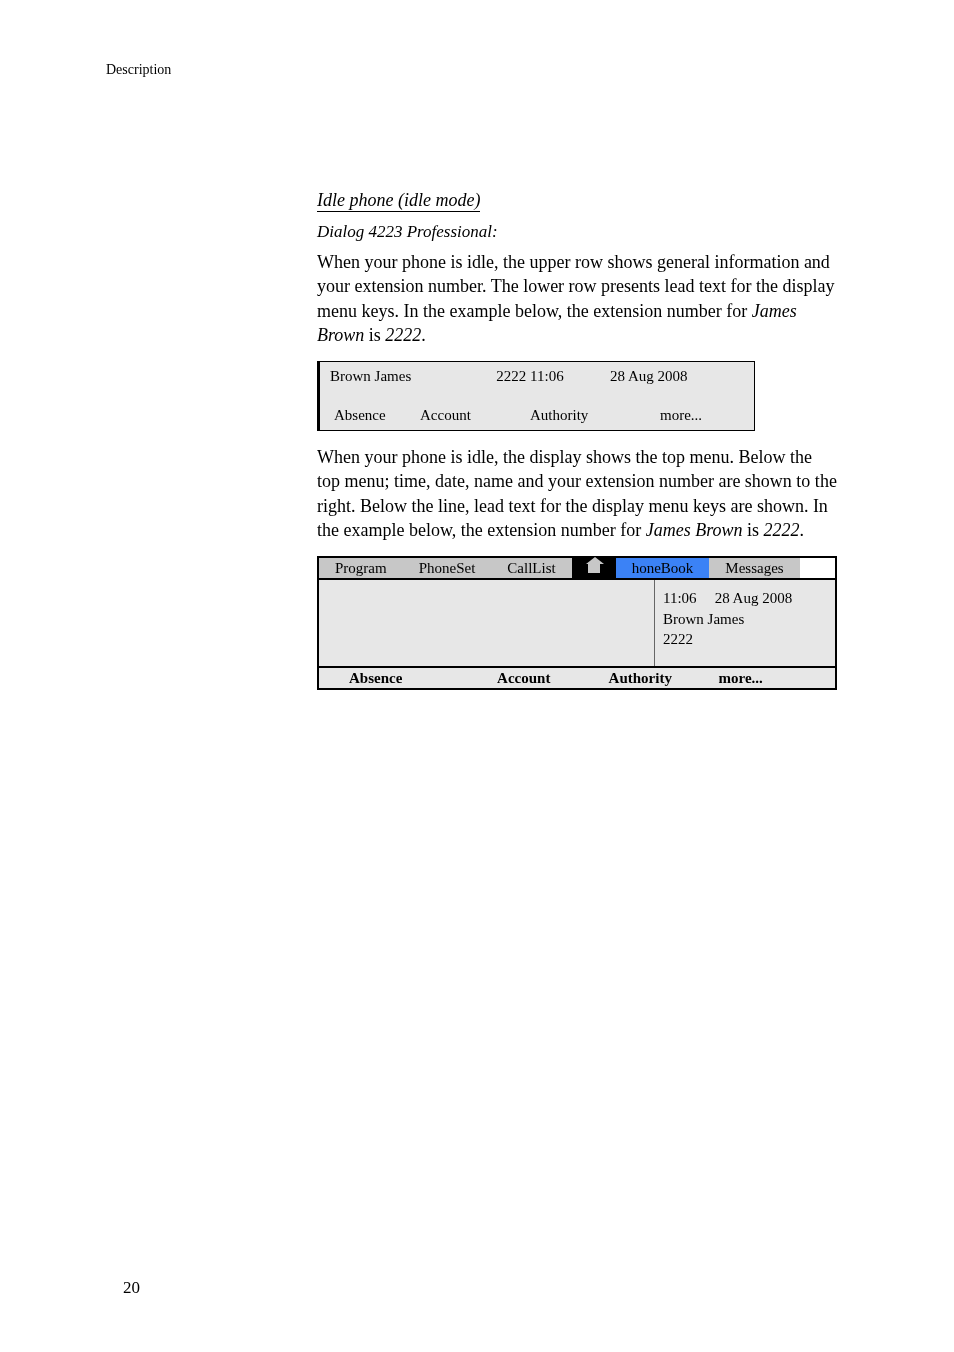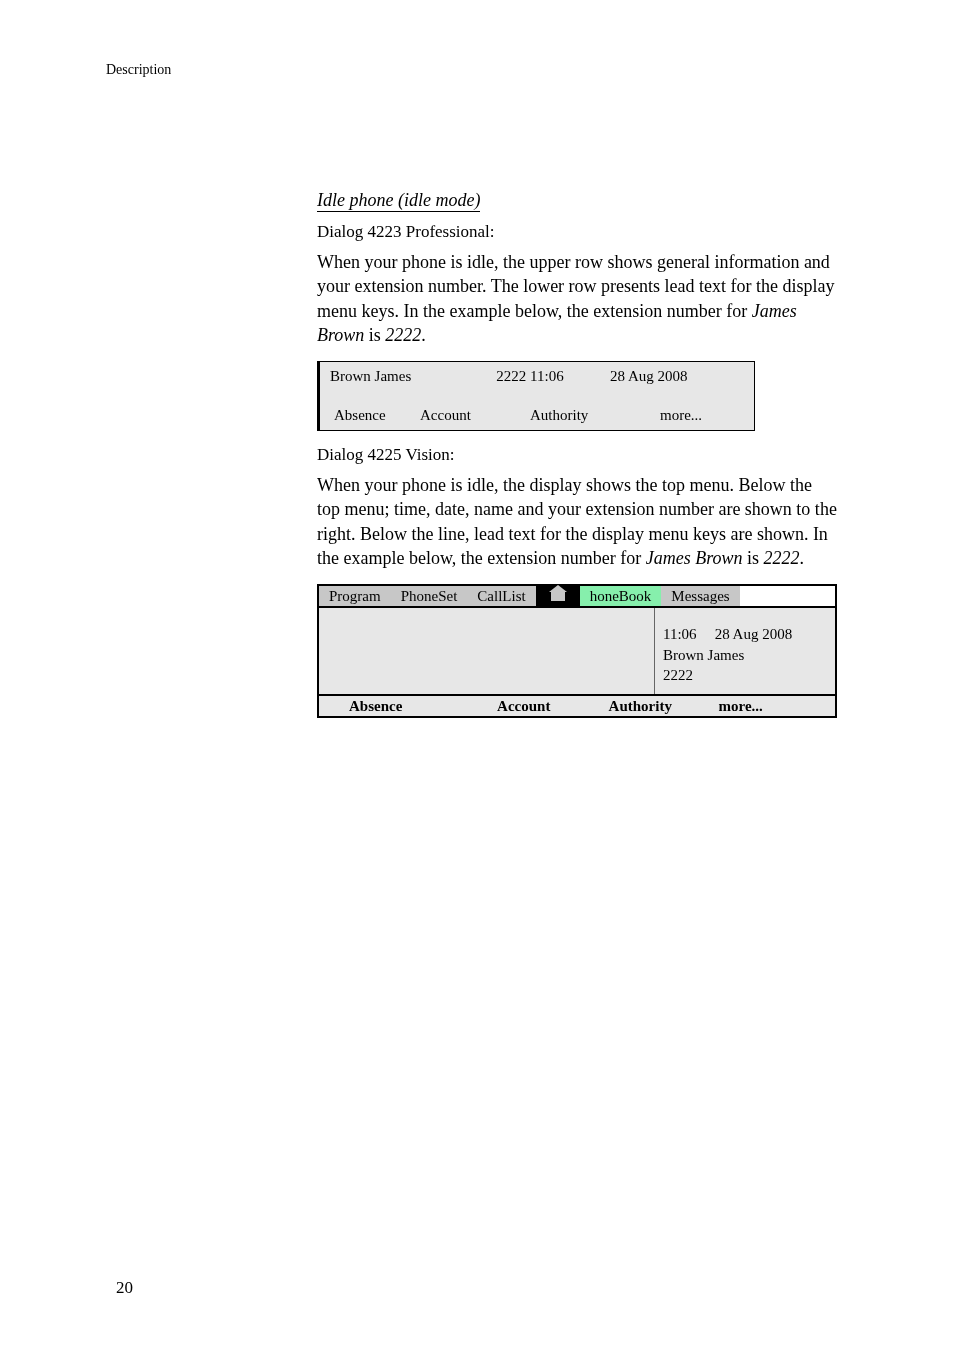--- a/index.html
+++ b/index.html
@@ -24,20 +24,21 @@
     width: 520px;
   }
   .section-title {
     font-style: italic;
     font-size: 18px;
     border-bottom: 1px solid #000;
     display: inline-block;
     margin-bottom: 10px;
   }
   .subtitle {
+    font-style: italic;
     font-size: 17px;
     margin-bottom: 8px;
   }
   .body-text {
     font-size: 18px;
     line-height: 1.35;
     margin-bottom: 14px;
   }
   .body-text .ital { font-style: italic; }
   .note-line {
@@ -84,73 +85,73 @@
   .d4225-menu {
     display: flex;
     align-items: stretch;
     font-size: 15px;
     border-bottom: 2px solid #000;
     height: 22px;
   }
   .d4225-menu > div {
     display: flex;
     align-items: center;
-    padding: 0 10px;
+    padding: 0 16px;
     background: #c7c7c7;
   }
   .d4225-menu .tab-home {
     background: #000;
     color: #c7c7c7;
     display: flex;
     align-items: center;
     justify-content: center;
     width: 44px;
     gap: 6px;
   }
   .d4225-menu .tab-home .house {
     width: 14px; height: 9px; background: #c7c7c7; position: relative;
   }
   .d4225-menu .tab-home .roof-wrap {
     width: 0; height: 0; border-left: 9px solid transparent; border-right: 9px solid transparent; border-bottom: 7px solid #c7c7c7; position: absolute; top: -7px; left: -2px;
   }
-  .d4225-menu .label-after-home { background:#86efac; }
+  .d4225-menu .label-after-home { background:#3b82f6; }
   .d4225-body {
     display: flex;
     height: 86px;
     background: #e7e7e7;
   }
   .d4225-body-left {
     flex: 1;
     border-right: 1px solid #666;
   }
   .d4225-body-right {
     width: 180px;
     font-size: 15px;
-    padding: 16px 8px;
+    padding: 8px 8px;
     line-height: 1.35;
   }
   .d4225-body-right .row1 span:first-child { margin-right: 18px; }
   .d4225-soft {
     display: flex;
     border-top: 2px solid #000;
     background: #e7e7e7;
     font-size: 15px;
     font-weight: bold;
     height: 22px;
     align-items: center;
   }
   .d4225-soft > div { flex: 1; text-align: center; }
   .d4225-soft > div:first-child { text-align: left; padding-left: 30px; }
   .d4225-soft > div:last-child { text-align: left; padding-left: 20px; }
 
   
   .footer {
     position: absolute;
     bottom: 54px;
-    left: 116px;
+    left: 123px;
     right: 118px;
     display: flex;
     justify-content: space-between;
     font-size: 17px;
   }
   .footer .right { font-style: italic; }
 </style>
 </head>
 <body>
 
@@ -175,21 +176,20 @@
     </div>
     <div class="d4223-gap"></div>
     <div class="d4223-bot">
       <div class="c1">Absence</div>
       <div class="c2">Account</div>
       <div class="c3">Authority</div>
       <div class="c4">more...</div>
     </div>
   </div>
 
-  <div class="subtitle">Dialog 4225 Vision:</div>
 
   <p class="body-text">
     <span>When your phone is idle, the display shows the top menu. Below the top menu; time, date, name and your extension number are shown to the right. Below the line, lead text for the display menu keys are shown. In the example below, the extension number for </span><span class="ital">James Brown</span><span> is </span><span class="ital">2222</span><span>.</span>
   </p>
 
   <div class="display-4225">
     <div class="d4225-menu">
       <div>Program</div>
       <div>PhoneSet</div>
       <div>CallList</div>

